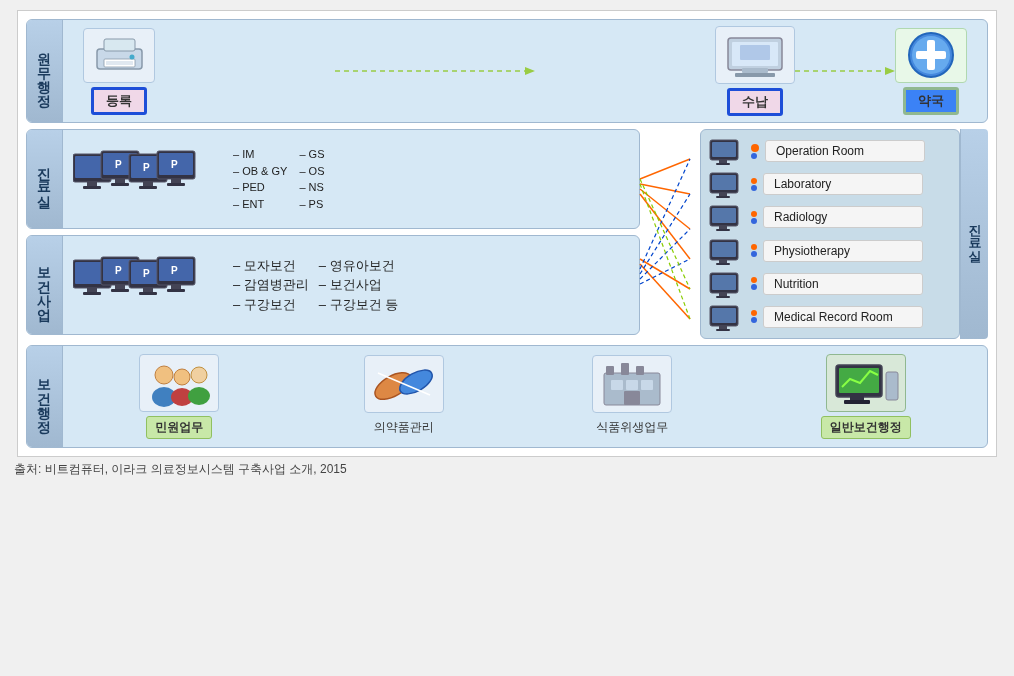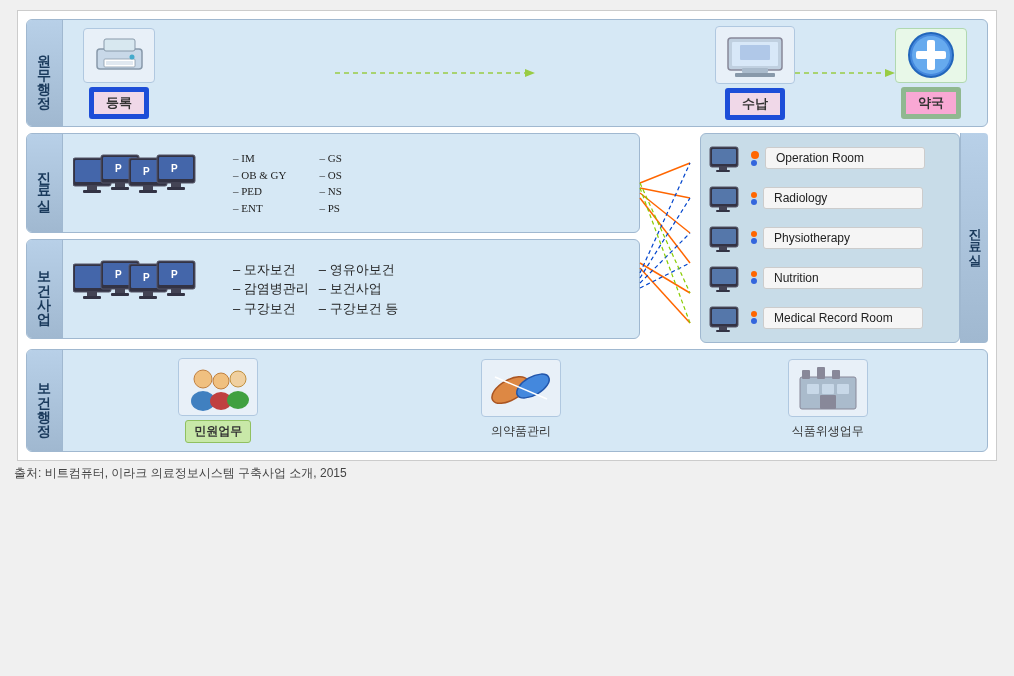--- a/index.html
+++ b/index.html
@@ -87,21 +87,21 @@
       border: 1px solid #b0c8e0;
       border-radius: 4px;
       display: flex;
       align-items: center;
       justify-content: center;
       font-size: 28px;
     }
 
     .icon-label {
       background: #f0d8e8;
-      border: 5px solid #1d4ed8;
+      border: 3px solid #1d4ed8;
       border-radius: 3px;
       padding: 2px 12px;
       font-size: 13px;
       font-weight: bold;
       color: #333;
     }
 
     
     .pharmacy-icon {
       width: 72px;
@@ -290,21 +290,21 @@
 
       <div class="icon-box">
         <div class="pharmacy-icon" style="width:72px; height:55px;">
           <svg width="60" height="50" viewBox="0 0 60 50">
             <circle cx="30" cy="25" r="22" fill="#4488dd" stroke="#2266bb" stroke-width="2"></circle>
             <circle cx="30" cy="25" r="19" fill="#66aaee"></circle>
             <rect x="26" y="10" width="8" height="30" rx="2" fill="white"></rect>
             <rect x="15" y="21" width="30" height="8" rx="2" fill="white"></rect>
           </svg>
         </div>
-        <div class="icon-label" style="background:#f9a8d4; border-color:#90b890;">약국</div>
+        <div class="icon-label" style="background:#3b82f6; border-color:#90b890;">약국</div>
       </div>
     </div>
   </div>
 
   <div style="display:flex; flex-direction:row; gap:0; position:relative;">
 
     <div style="display:flex; flex-direction:column; gap:6px; flex:1;">
 
       <div class="row" style="min-height:100px;">
         <div class="row-label">진료실</div>
@@ -337,21 +337,21 @@
               <g transform="translate(84,2)">
                 <rect x="0" y="5" width="38" height="28" rx="2" fill="#334" stroke="#556" stroke-width="1"></rect>
                 <rect x="2" y="7" width="34" height="22" rx="1" fill="#4466aa"></rect>
                 <rect x="14" y="33" width="10" height="4" fill="#445"></rect>
                 <rect x="10" y="37" width="18" height="3" rx="1" fill="#334"></rect>
                 <text x="14" y="22" font-size="10" fill="white" font-weight="bold">P</text>
               </g>
             </svg>
           </div>
           <div class="clinic-list">
-            <div style="display:flex; gap:33px;font-family:Liberation Serif, serif;">
+            <div style="display:flex; gap:12px;">
               <div>
                 <div>– IM</div>
                 <div>– OB &amp; GY</div>
                 <div>– PED</div>
                 <div>– ENT</div>
               </div>
               <div>
                 <div>– GS</div>
                 <div>– OS</div>
                 <div>– NS</div>
@@ -445,20 +445,33 @@
             <rect x="10" y="23" width="8" height="3" fill="#445"></rect>
             <rect x="7" y="26" width="14" height="2" rx="1" fill="#334"></rect>
           </svg>
           <div style="display:flex; flex-direction:column; gap:1px;">
             <span class="dot-orange"></span>
             <span class="dot-blue" style="width:6px;height:6px;background:#3366dd;border-radius:50%;display:inline-block;"></span>
           </div>
           <div class="module-label">Operation Room</div>
         </div>
 
+        <div class="module-row">
+          <svg width="36" height="28" viewBox="0 0 36 28">
+            <rect x="1" y="3" width="28" height="20" rx="2" fill="#334" stroke="#556" stroke-width="1"></rect>
+            <rect x="3" y="5" width="24" height="15" rx="1" fill="#5577aa"></rect>
+            <rect x="10" y="23" width="8" height="3" fill="#445"></rect>
+            <rect x="7" y="26" width="14" height="2" rx="1" fill="#334"></rect>
+          </svg>
+          <div style="display:flex; flex-direction:column; gap:1px;">
+            <span style="width:6px;height:6px;background:#ff6600;border-radius:50%;display:inline-block;"></span>
+            <span style="width:6px;height:6px;background:#3366dd;border-radius:50%;display:inline-block;"></span>
+          </div>
+          <div class="module-label">Laboratory</div>
+        </div>
 
         <div class="module-row">
           <svg width="36" height="28" viewBox="0 0 36 28">
             <rect x="1" y="3" width="28" height="20" rx="2" fill="#334" stroke="#556" stroke-width="1"></rect>
             <rect x="3" y="5" width="24" height="15" rx="1" fill="#5577aa"></rect>
             <rect x="10" y="23" width="8" height="3" fill="#445"></rect>
             <rect x="7" y="26" width="14" height="2" rx="1" fill="#334"></rect>
           </svg>
           <div style="display:flex; flex-direction:column; gap:1px;">
             <span style="width:6px;height:6px;background:#ff6600;border-radius:50%;display:inline-block;"></span>
@@ -558,20 +571,35 @@
             <rect x="45" y="22" width="12" height="10" rx="1" fill="#c8d8e8"></rect>
             <rect x="28" y="33" width="16" height="14" rx="1" fill="#889"></rect>
             <rect x="10" y="8" width="8" height="9" rx="1" fill="#889"></rect>
             <rect x="25" y="5" width="8" height="12" rx="1" fill="#889"></rect>
             <rect x="40" y="8" width="8" height="9" rx="1" fill="#889"></rect>
           </svg>
         </div>
         <div class="bottom-icon-label-plain">식품위생업무</div>
       </div>
 
+      <div class="bottom-icon-box">
+        <div class="bottom-icon-img" style="background:#d8e8d8; border-color:#90b890;">
+          <svg width="72" height="52" viewBox="0 0 72 52">
+            <rect x="6" y="8" width="46" height="32" rx="3" fill="#334" stroke="#445" stroke-width="1.5"></rect>
+            <rect x="9" y="11" width="40" height="25" rx="1" fill="#44aa44"></rect>
+            <rect x="20" y="38" width="14" height="5" fill="#334"></rect>
+            <rect x="14" y="43" width="26" height="4" rx="1" fill="#223"></rect>
+
+            <polyline points="12,30 20,22 30,26 40,14 48,18" stroke="#88ff44" stroke-width="2" fill="none"></polyline>
+
+            <rect x="56" y="15" width="12" height="28" rx="2" fill="#aabbcc" stroke="#889"></rect>
+          </svg>
+        </div>
+        <div class="bottom-icon-label">일반보건행정</div>
+      </div>
 
 
     </div>
   </div>
 
 </div>
 
 <div class="source-text">출처: 비트컴퓨터, 이라크 의료정보시스템 구축사업 소개, 2015</div>
 
 </body></html>

